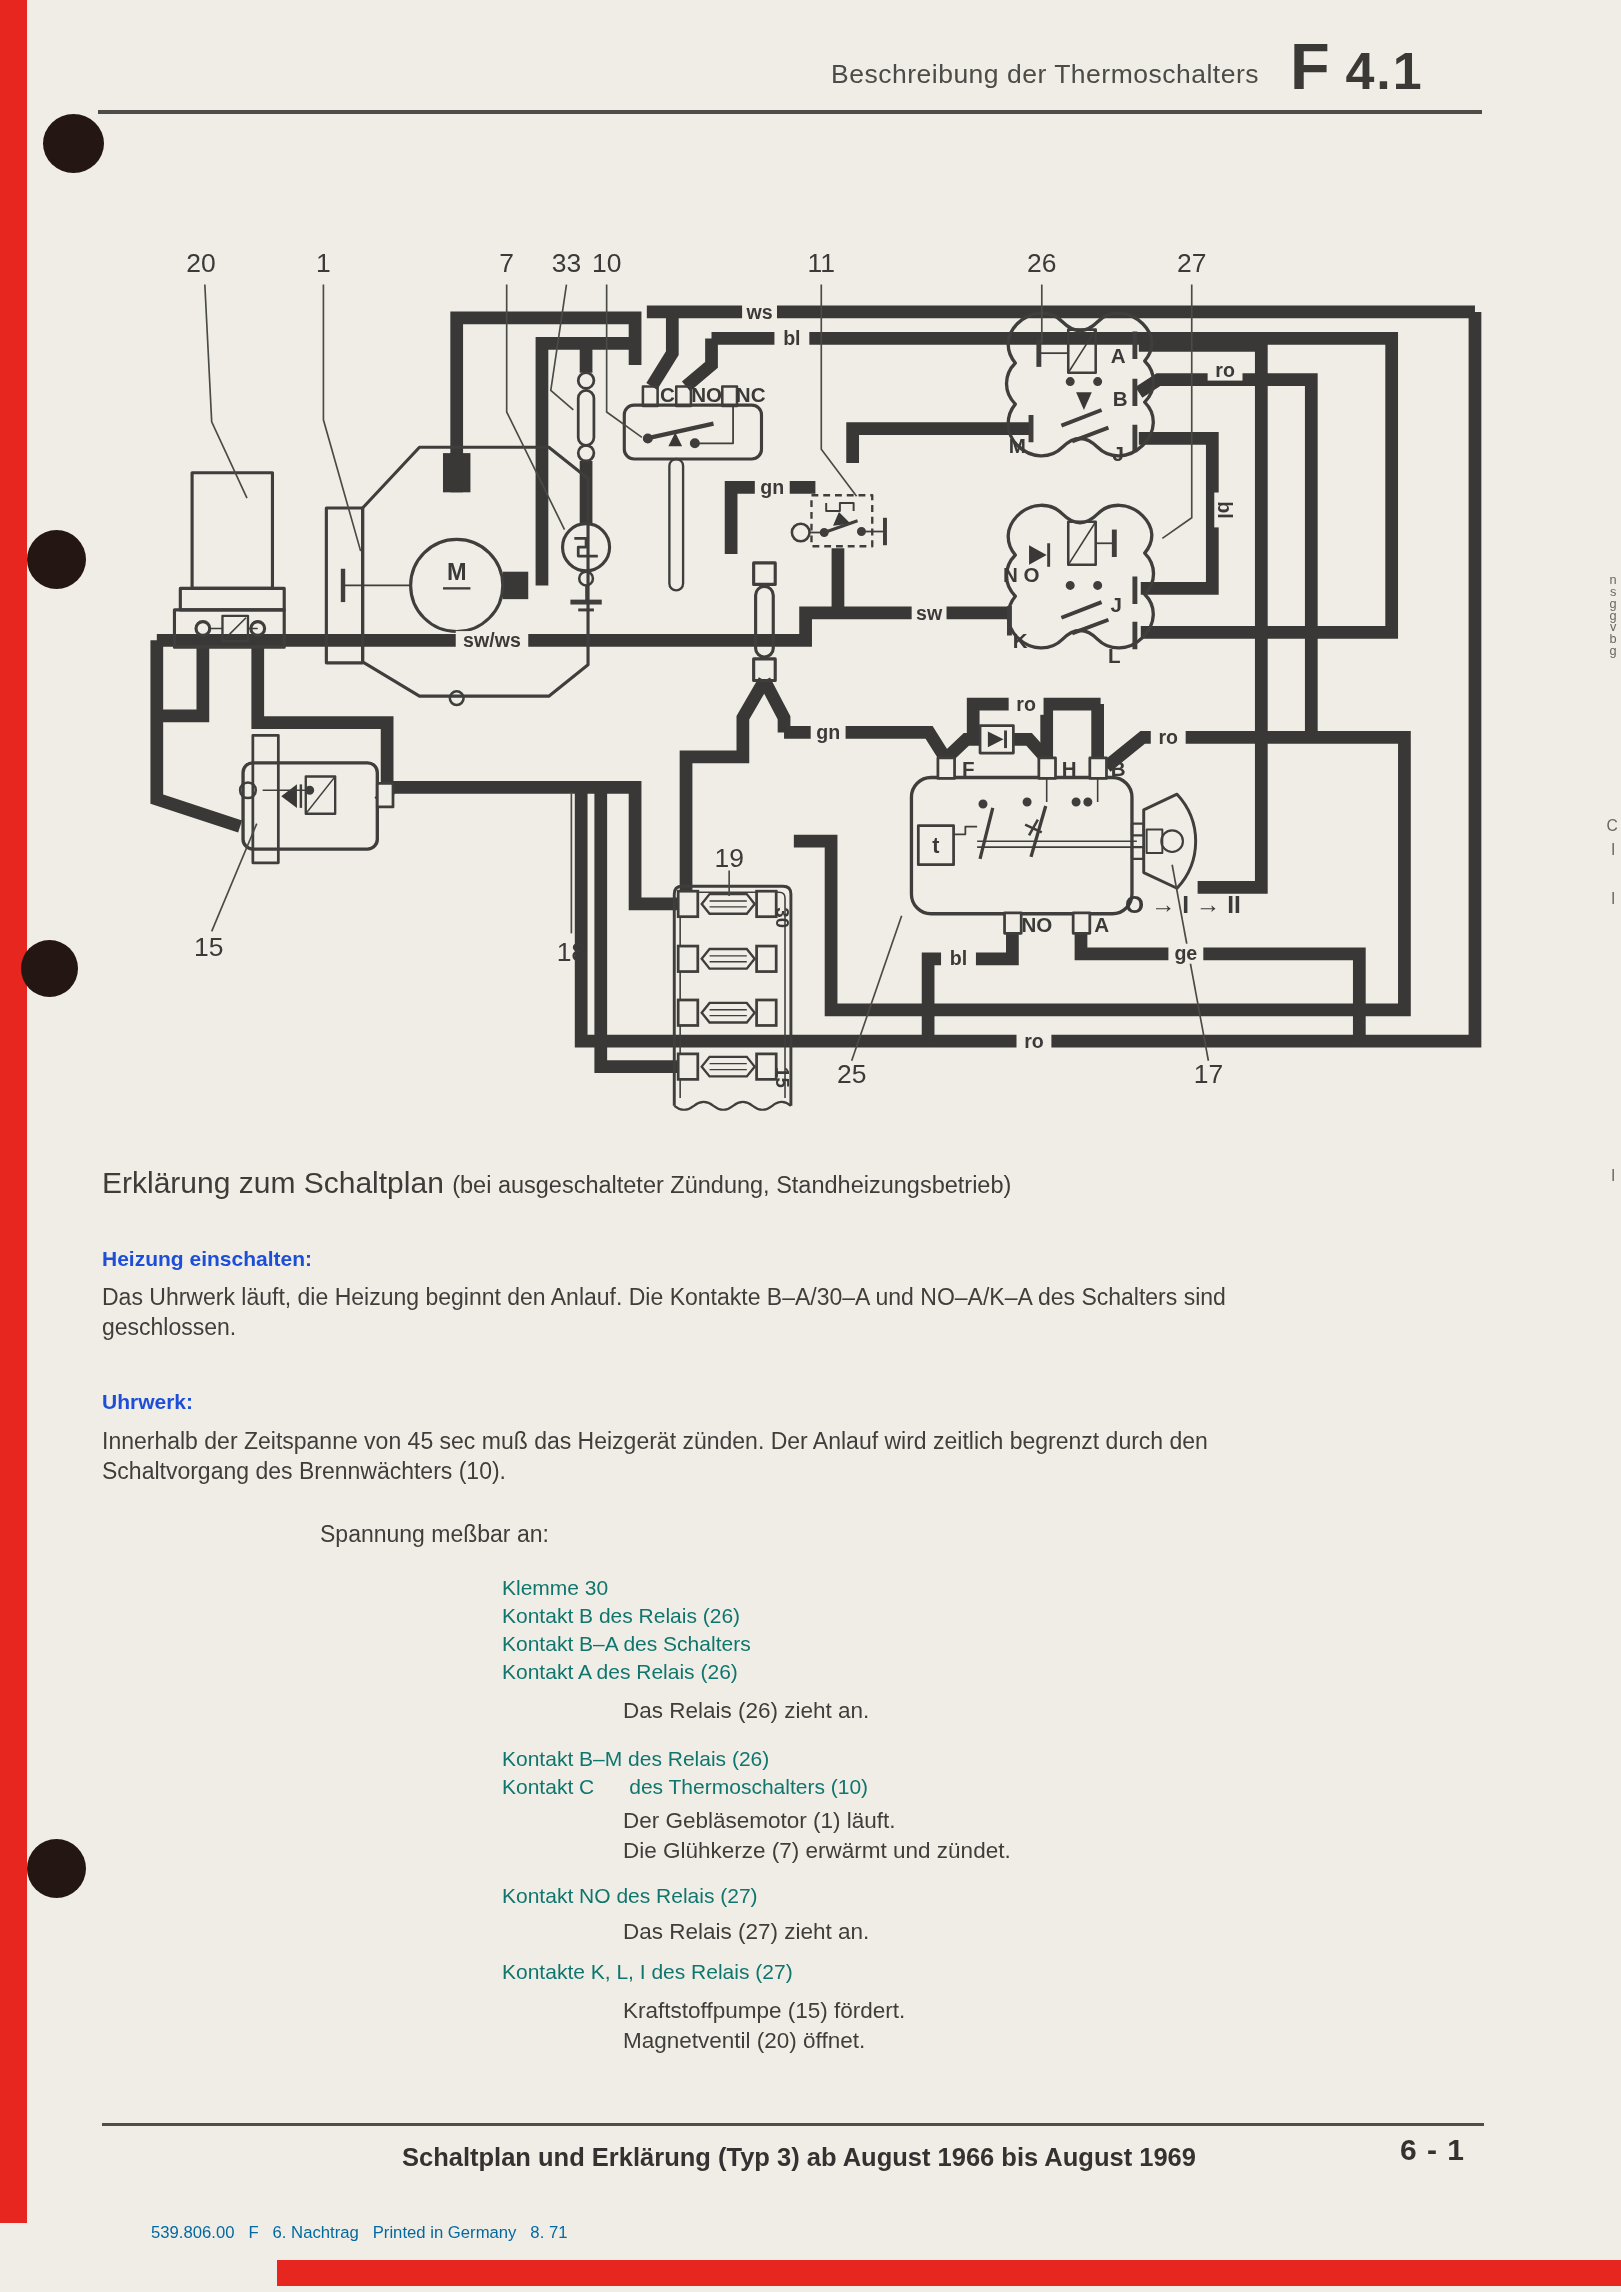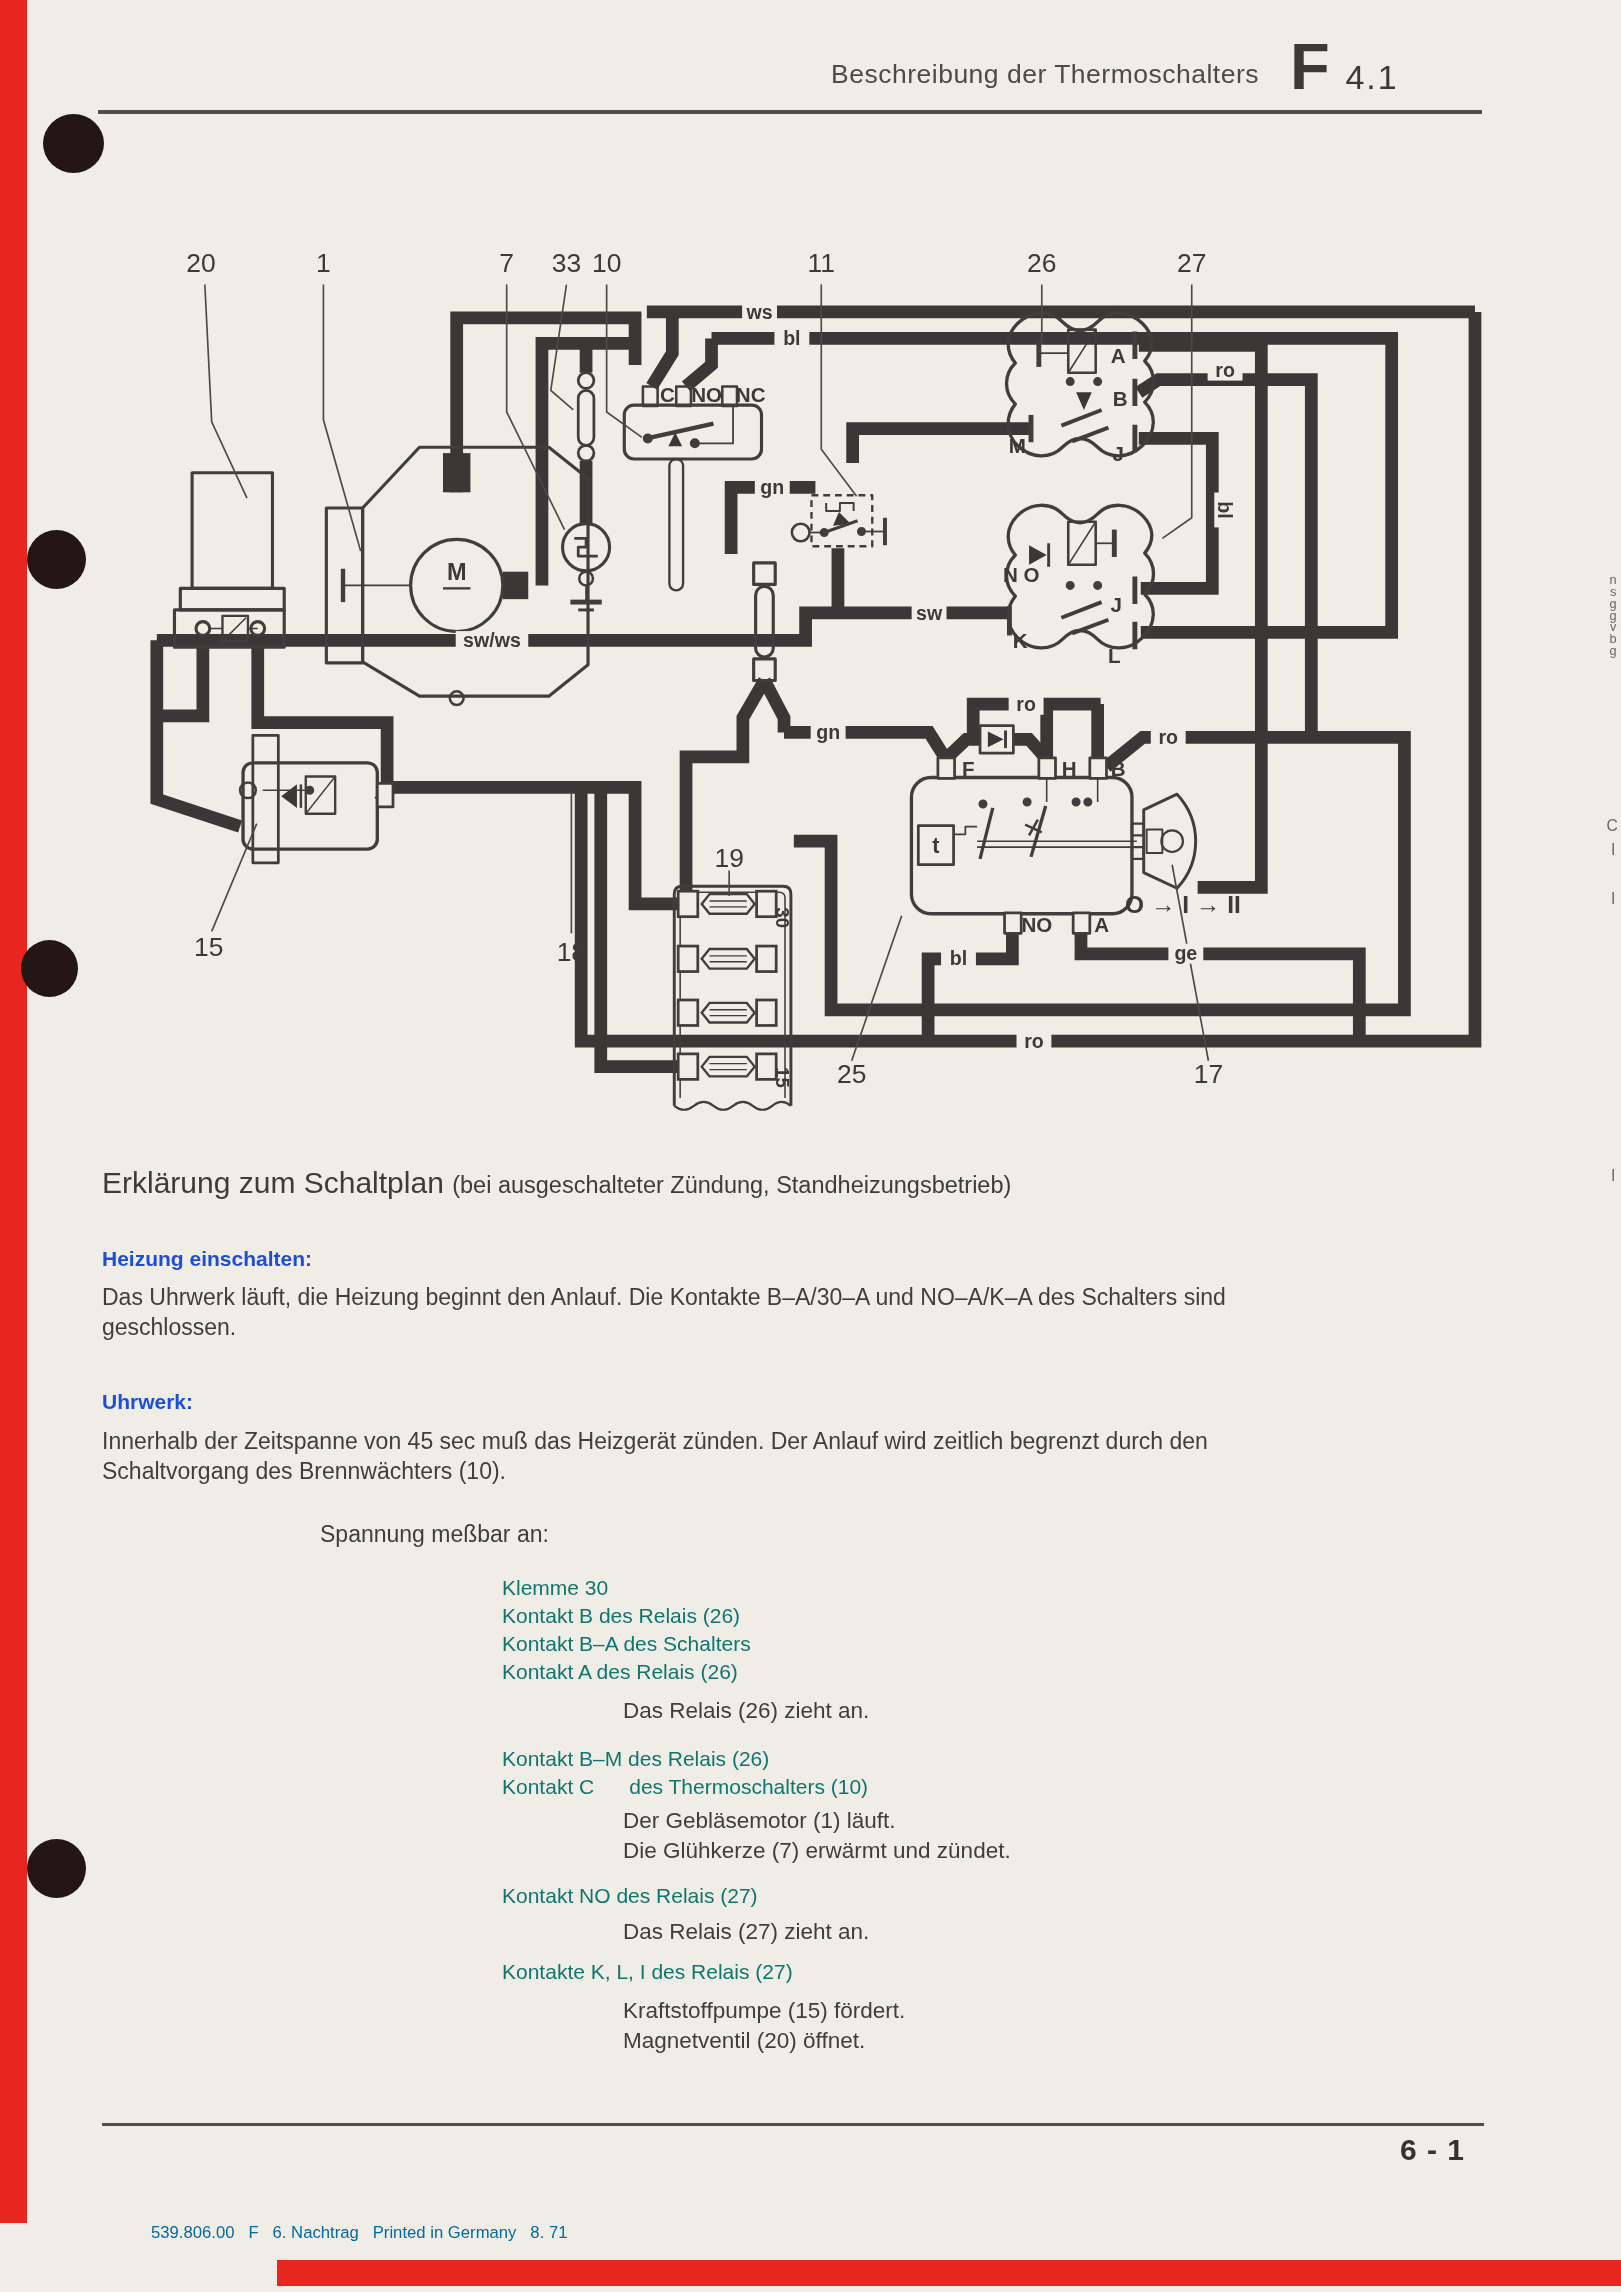--- a/index.html
+++ b/index.html
@@ -9,21 +9,21 @@
     font-family:"Liberation Sans",sans-serif;color:#3b3a38;
   }
   .abs{position:absolute;}
   .red-strip{left:0;top:0;width:26.5px;height:2223px;background:#e6261f;}
   .red-bar{left:277px;top:2260px;width:1344px;height:25.5px;background:#e6261f;}
   .hole{border-radius:50%;background:#241713;}
   .rule{background:#4e4d4a;}
   .hdr-title{right:362px;top:59px;font-size:26.5px;color:#4b4b48;letter-spacing:0.5px;}
   .hdr-code{left:1290px;top:29px;display:flex;align-items:baseline;gap:15.7px;color:#3b3936;}
   .hdr-code .big{font-size:65px;font-weight:bold;}
-  .hdr-code .num{font-size:34px;font-weight:normal;letter-spacing:2px;margin-top:8px;}
+  .hdr-code .num{font-size:52px;font-weight:bold;letter-spacing:2px;margin-top:8px;}
   .expl{left:102px;top:1166px;white-space:nowrap;}
   .expl .t1{font-size:30px;color:#3d3c39;margin-top:27px;}
   .expl .t2{font-size:23.5px;color:#3d3c39;}
   .h-bold{font-size:21px;font-weight:bold;color:#1d4ed8;}
   .body-p{font-size:23px;line-height:30px;color:#3f3e3b;white-space:pre-wrap;}
   .list{font-size:21px;line-height:28px;color:#0f766e;white-space:pre-wrap;}
   .result{font-size:22.5px;line-height:30px;color:#3f3e3b;white-space:pre-wrap;}
   .footer-title{left:402px;top:2143px;font-size:25.5px;font-weight:bold;color:#343230;}
   .page-num{left:1400px;top:2133px;font-size:30px;font-weight:bold;color:#343230;letter-spacing:1px;}
   .imprint{left:151px;top:2223px;font-size:16.7px;color:#0369a1;white-space:pre;}
@@ -473,16 +473,17 @@
 Kontakt C      des Thermoschalters (10)</div>
   <div class="abs result" style="left:623px;top:1806px;">Der Gebläsemotor (1) läuft.
 Die Glühkerze (7) erwärmt und zündet.</div>
   <div class="abs list" style="left:502px;top:1882px;">Kontakt NO des Relais (27)</div>
   <div class="abs result" style="left:623px;top:1917px;">Das Relais (27) zieht an.</div>
   <div class="abs list" style="left:502px;top:1958px;">Kontakte K, L, I des Relais (27)</div>
   <div class="abs result" style="left:623px;top:1996px;">Kraftstoffpumpe (15) fördert.
 Magnetventil (20) öffnet.</div>
 
   <div class="abs rule" style="left:102px;top:2123px;width:1382px;height:2.9px;"></div>
+  <div class="abs footer-title">Schaltplan und Erklärung (Typ 3) ab August 1966 bis August 1969</div>
   <div class="abs page-num">6 - 1</div>
   <div class="abs imprint">539.806.00   F   6. Nachtrag   Printed in Germany   8. 71</div>
 </div>
 
 
 </body></html>

